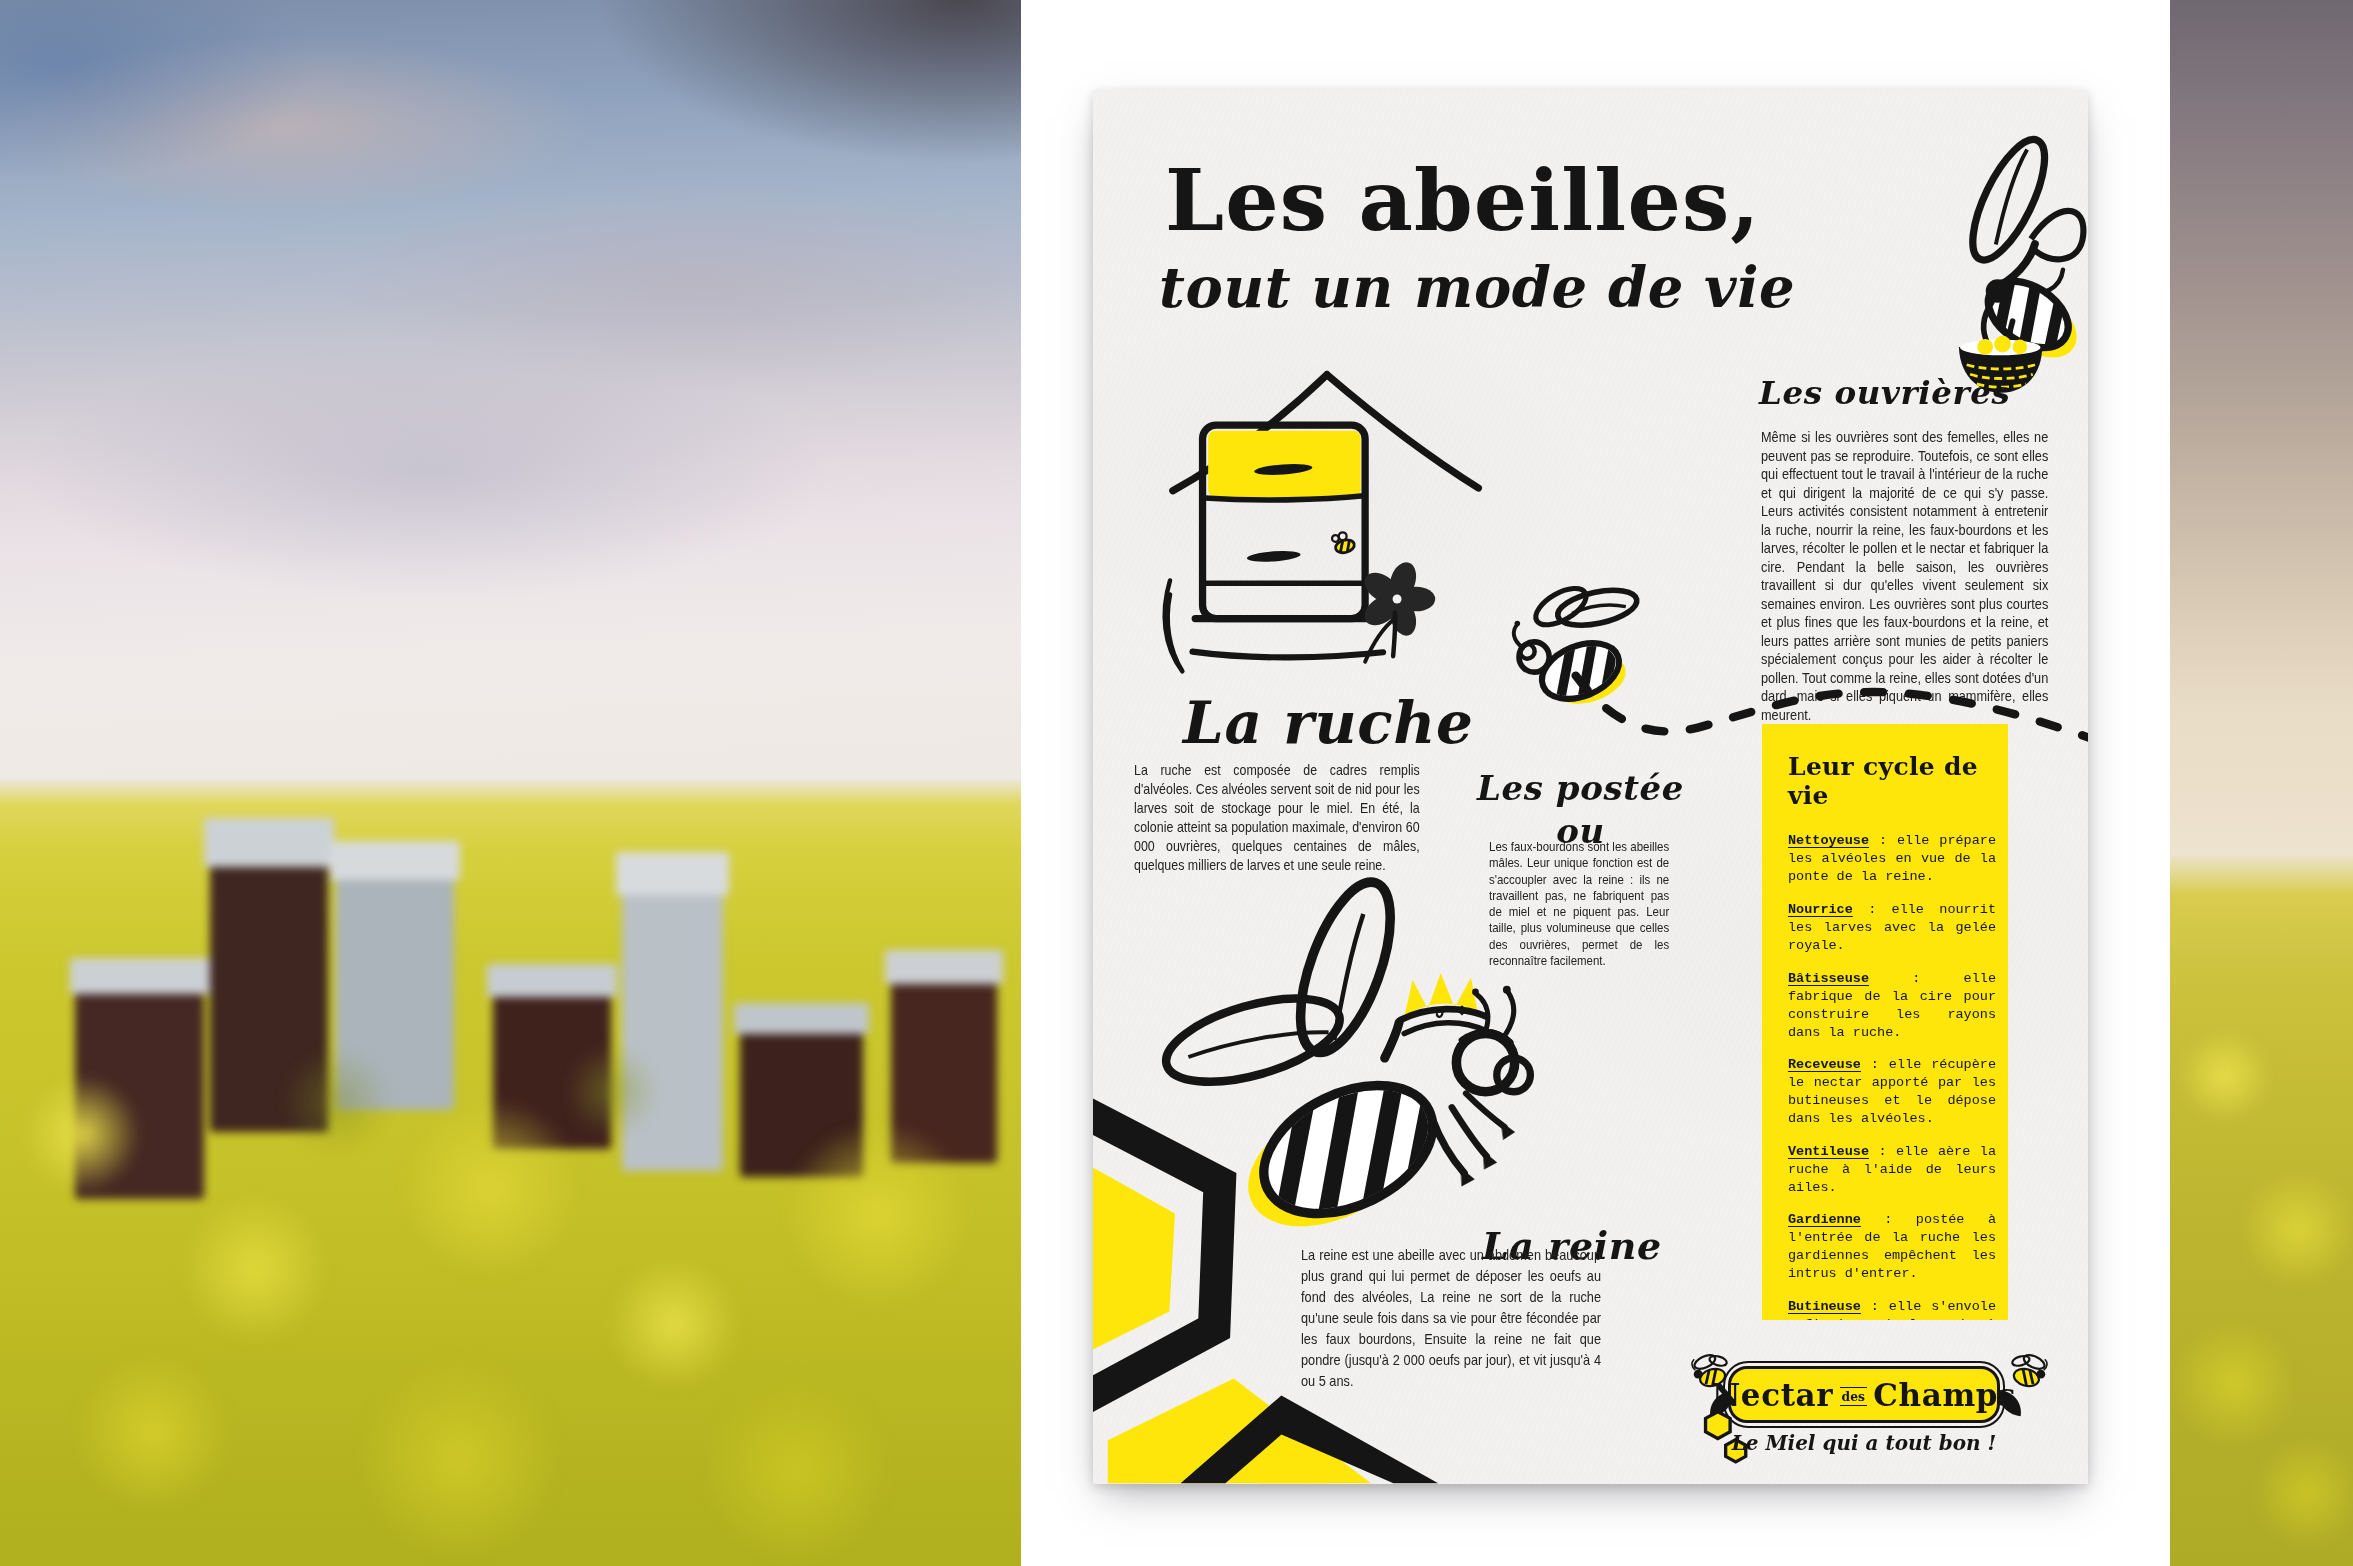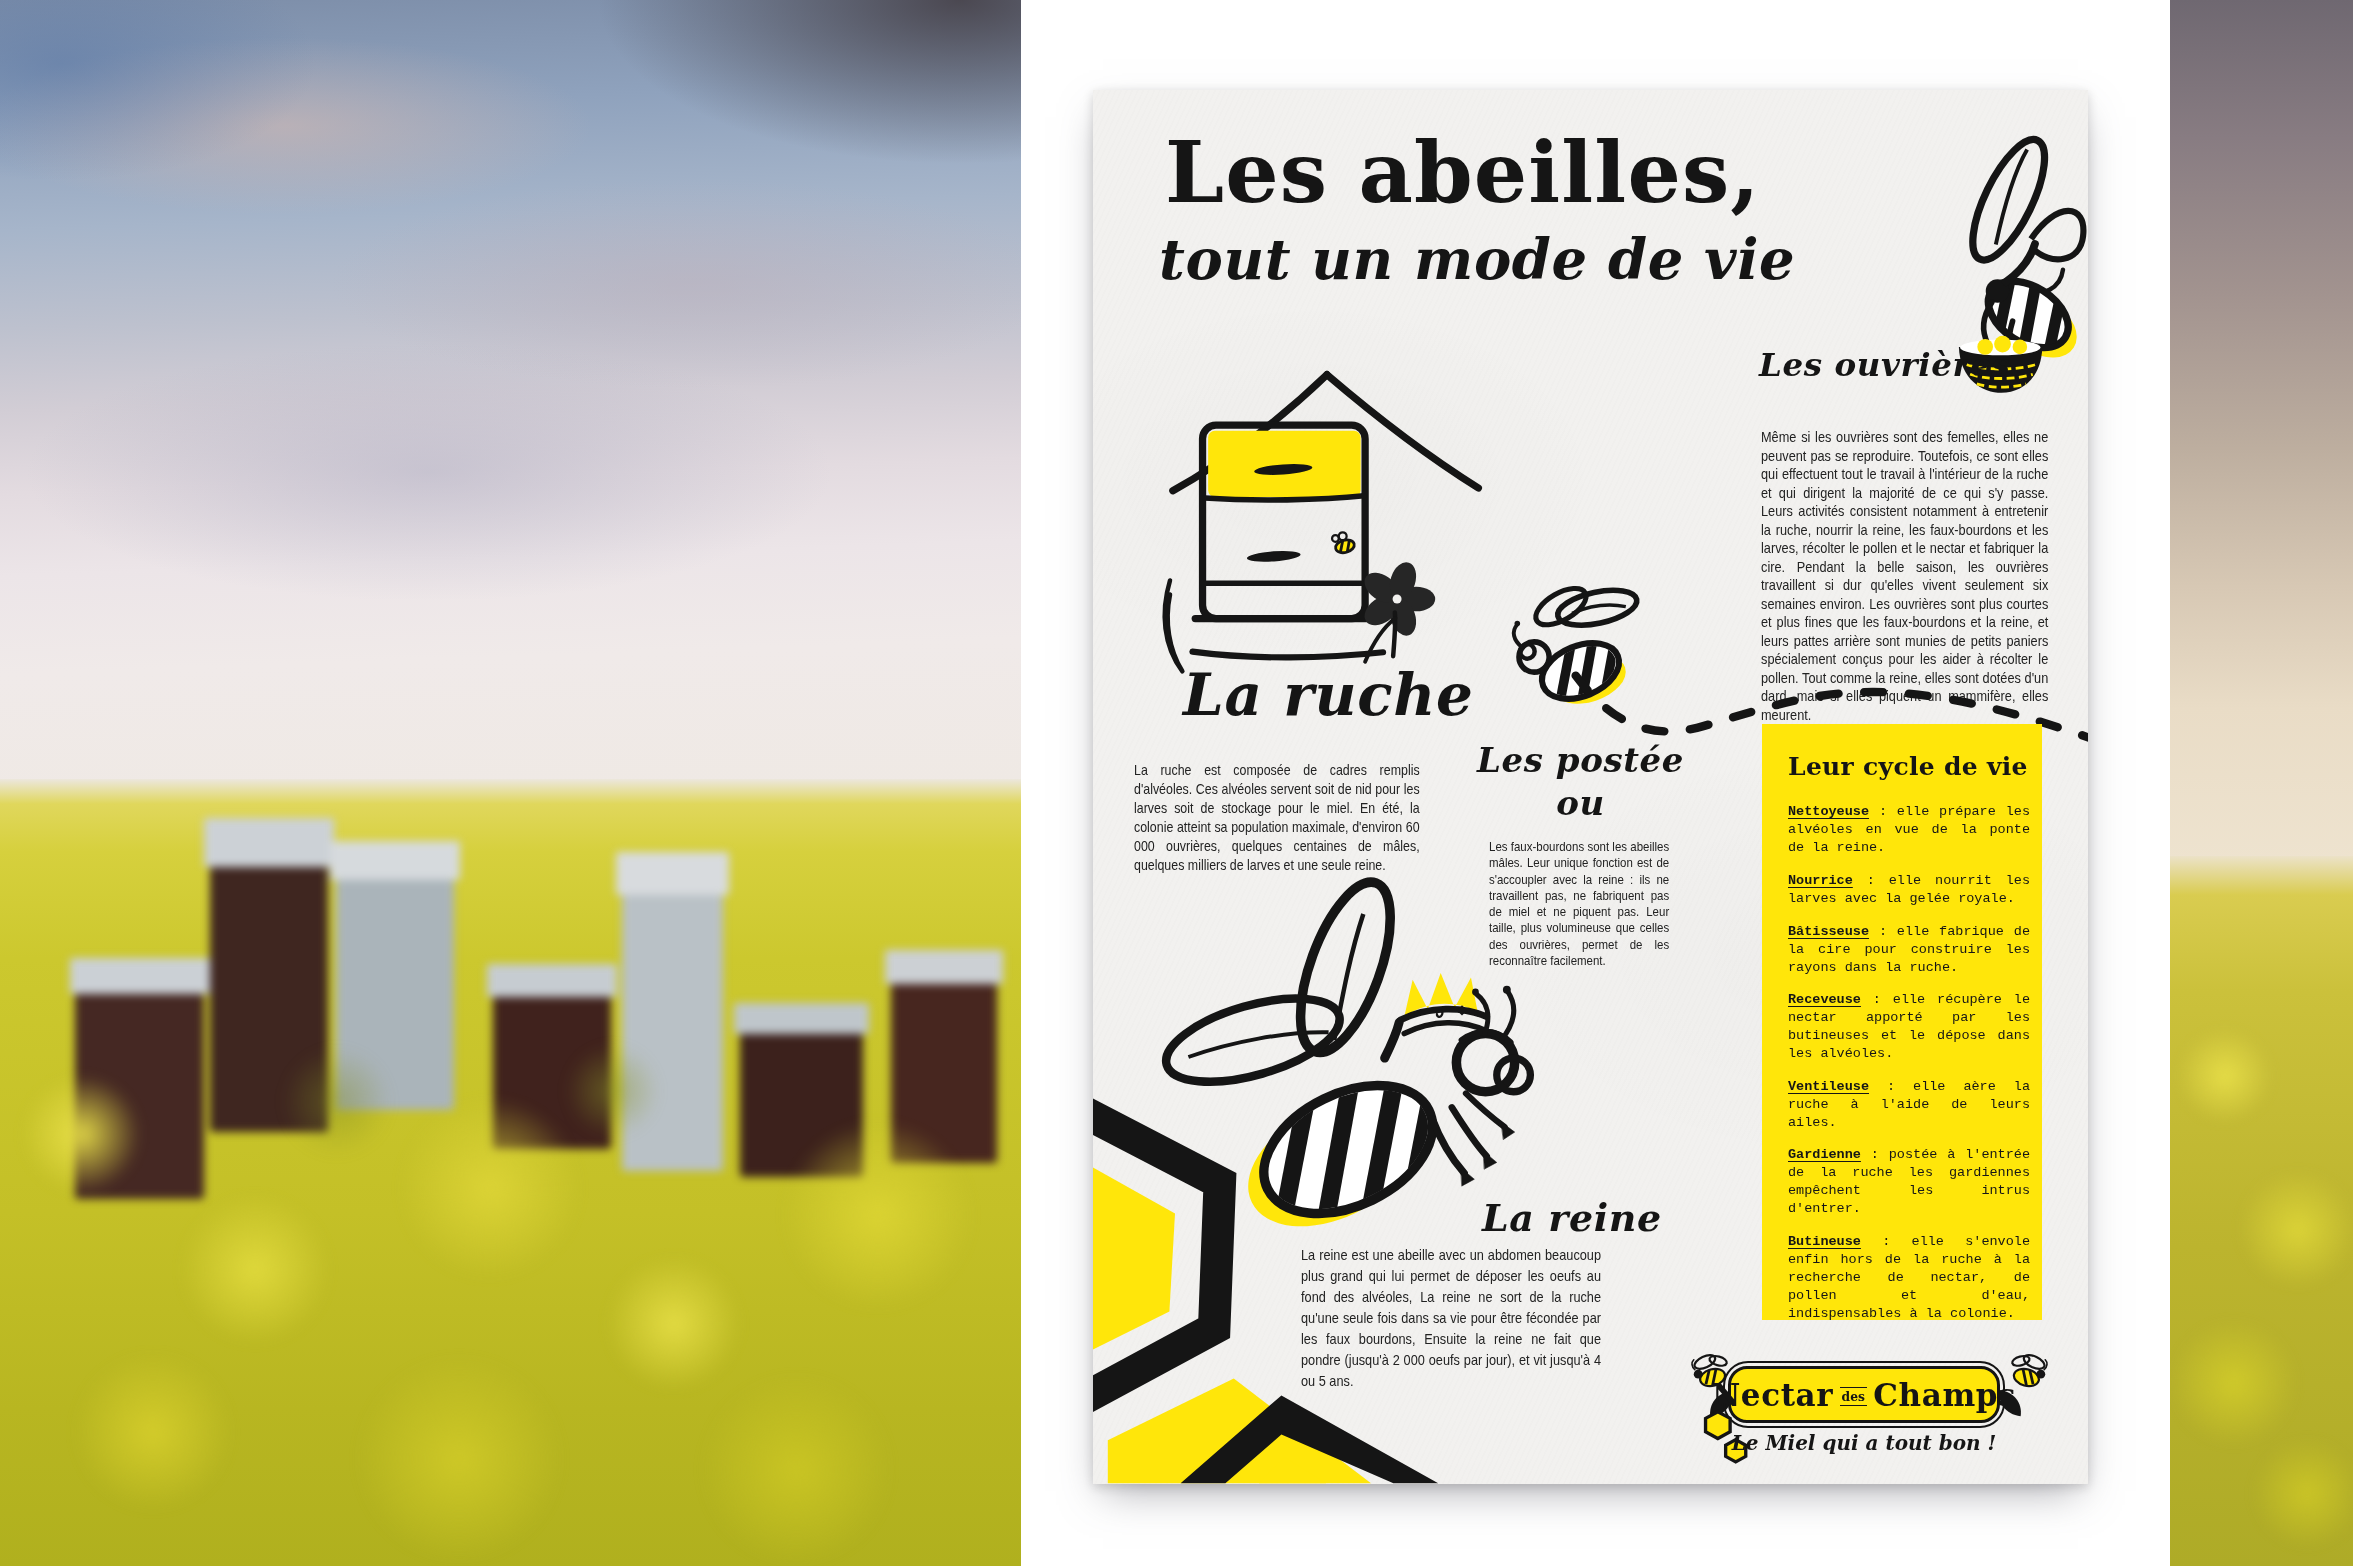--- a/index.html
+++ b/index.html
@@ -44,36 +44,36 @@
       radial-gradient(circle 90px at 35% 70%, rgba(210,204,42,.9), transparent 70%),
       radial-gradient(circle 78px at 75% 88%, rgba(205,199,38,.9), transparent 70%);}
   
   #mat{left:1021px;top:0;width:1149px;height:1566px;background:#fff;}
   #poster{left:1093px;top:90px;width:995px;height:1394px;background:#f2f1ef;overflow:hidden;
     box-shadow:0 17px 39px -10px rgba(95,95,108,.5),0 3.4px 10px rgba(0,0,0,.16);
     background-image:
       radial-gradient(ellipse 504px 314px at 22% 28%, rgba(0,0,0,.016), transparent 62%),
       radial-gradient(ellipse 560px 359px at 74% 62%, rgba(0,0,0,.014), transparent 62%),
       repeating-linear-gradient(115deg, rgba(0,0,0,.0085) 0 1.7px, transparent 1.7px 5px);}
-  .ink{color:#151515;}
+  .ink{color:#151515;margin-top:28px;}
   #title1{left:72px;top:41px;font-family:"DejaVu Serif",serif;font-weight:700;font-size:84px;line-height:1;letter-spacing:1.1px;}
   #title2{left:66px;top:141px;font-family:"DejaVu Serif",serif;font-weight:700;font-style:italic;font-size:56px;line-height:1;letter-spacing:0.6px;}
   .script-h{font-family:"DejaVu Serif",serif;font-weight:700;font-style:italic;line-height:1.1;letter-spacing:0.6px;}
   #h-ouvrieres{left:666px;top:257px;font-size:32.5px;}
   #h-ruche{left:90px;top:574px;font-size:58px;}
   #h-males{left:370px;top:649px;width:235px;font-size:34px;text-align:center;line-height:1.25;}
   #h-reine{left:389px;top:1107px;font-size:38px;}
   .body-txt{font-family:"Liberation Sans",sans-serif;color:#222;text-align:justify;
     transform:scaleX(.85);transform-origin:0 0;}
   #p-ouvrieres{left:668px;top:338px;width:338px;font-size:15px;line-height:18.5px;}
   #p-ruche{left:41px;top:671px;width:336px;font-size:14.6px;line-height:19px;}
   #p-males{left:396px;top:749px;width:212px;font-size:13.5px;line-height:16.3px;}
   #p-reine{left:208px;top:1154px;width:353px;font-size:15px;line-height:21px;}
   
-  #cycle-box{left:669px;top:634px;width:280px;height:596px;background:#ffe60a;
+  #cycle-box{left:669px;top:634px;width:246px;height:596px;background:#ffe60a;
     box-sizing:border-box;padding:28px 12px 0 26px;overflow:hidden;}
   #cycle-title{font-family:"DejaVu Serif",serif;font-weight:700;font-size:25px;letter-spacing:0.3px;color:#151515;margin:0 0 22.4px 0;}
   .cycle-item{font-family:"Liberation Mono",monospace;font-size:13.5px;line-height:18px;color:#161616;
     margin:0 0 14.6px 0;text-align:justify;}
   .cycle-item .term{font-weight:700;text-decoration:underline;text-underline-offset:2.8px;text-decoration-thickness:1.1px;}
   
   #badge{left:635px;top:1276px;width:272px;height:57px;background:#ffe60a;border:3.9px solid #151515;border-radius:19px;
     box-sizing:border-box;display:flex;align-items:center;justify-content:center;gap:6.7px;}
   #badge::before{content:"";position:absolute;left:-7.8px;right:-7.8px;top:-8.4px;bottom:-8.4px;border:2.8px solid #151515;border-radius:25px;}
   .brand-big{font-family:"DejaVu Serif",serif;font-weight:700;font-size:31px;color:#151515;letter-spacing:0.6px;}

